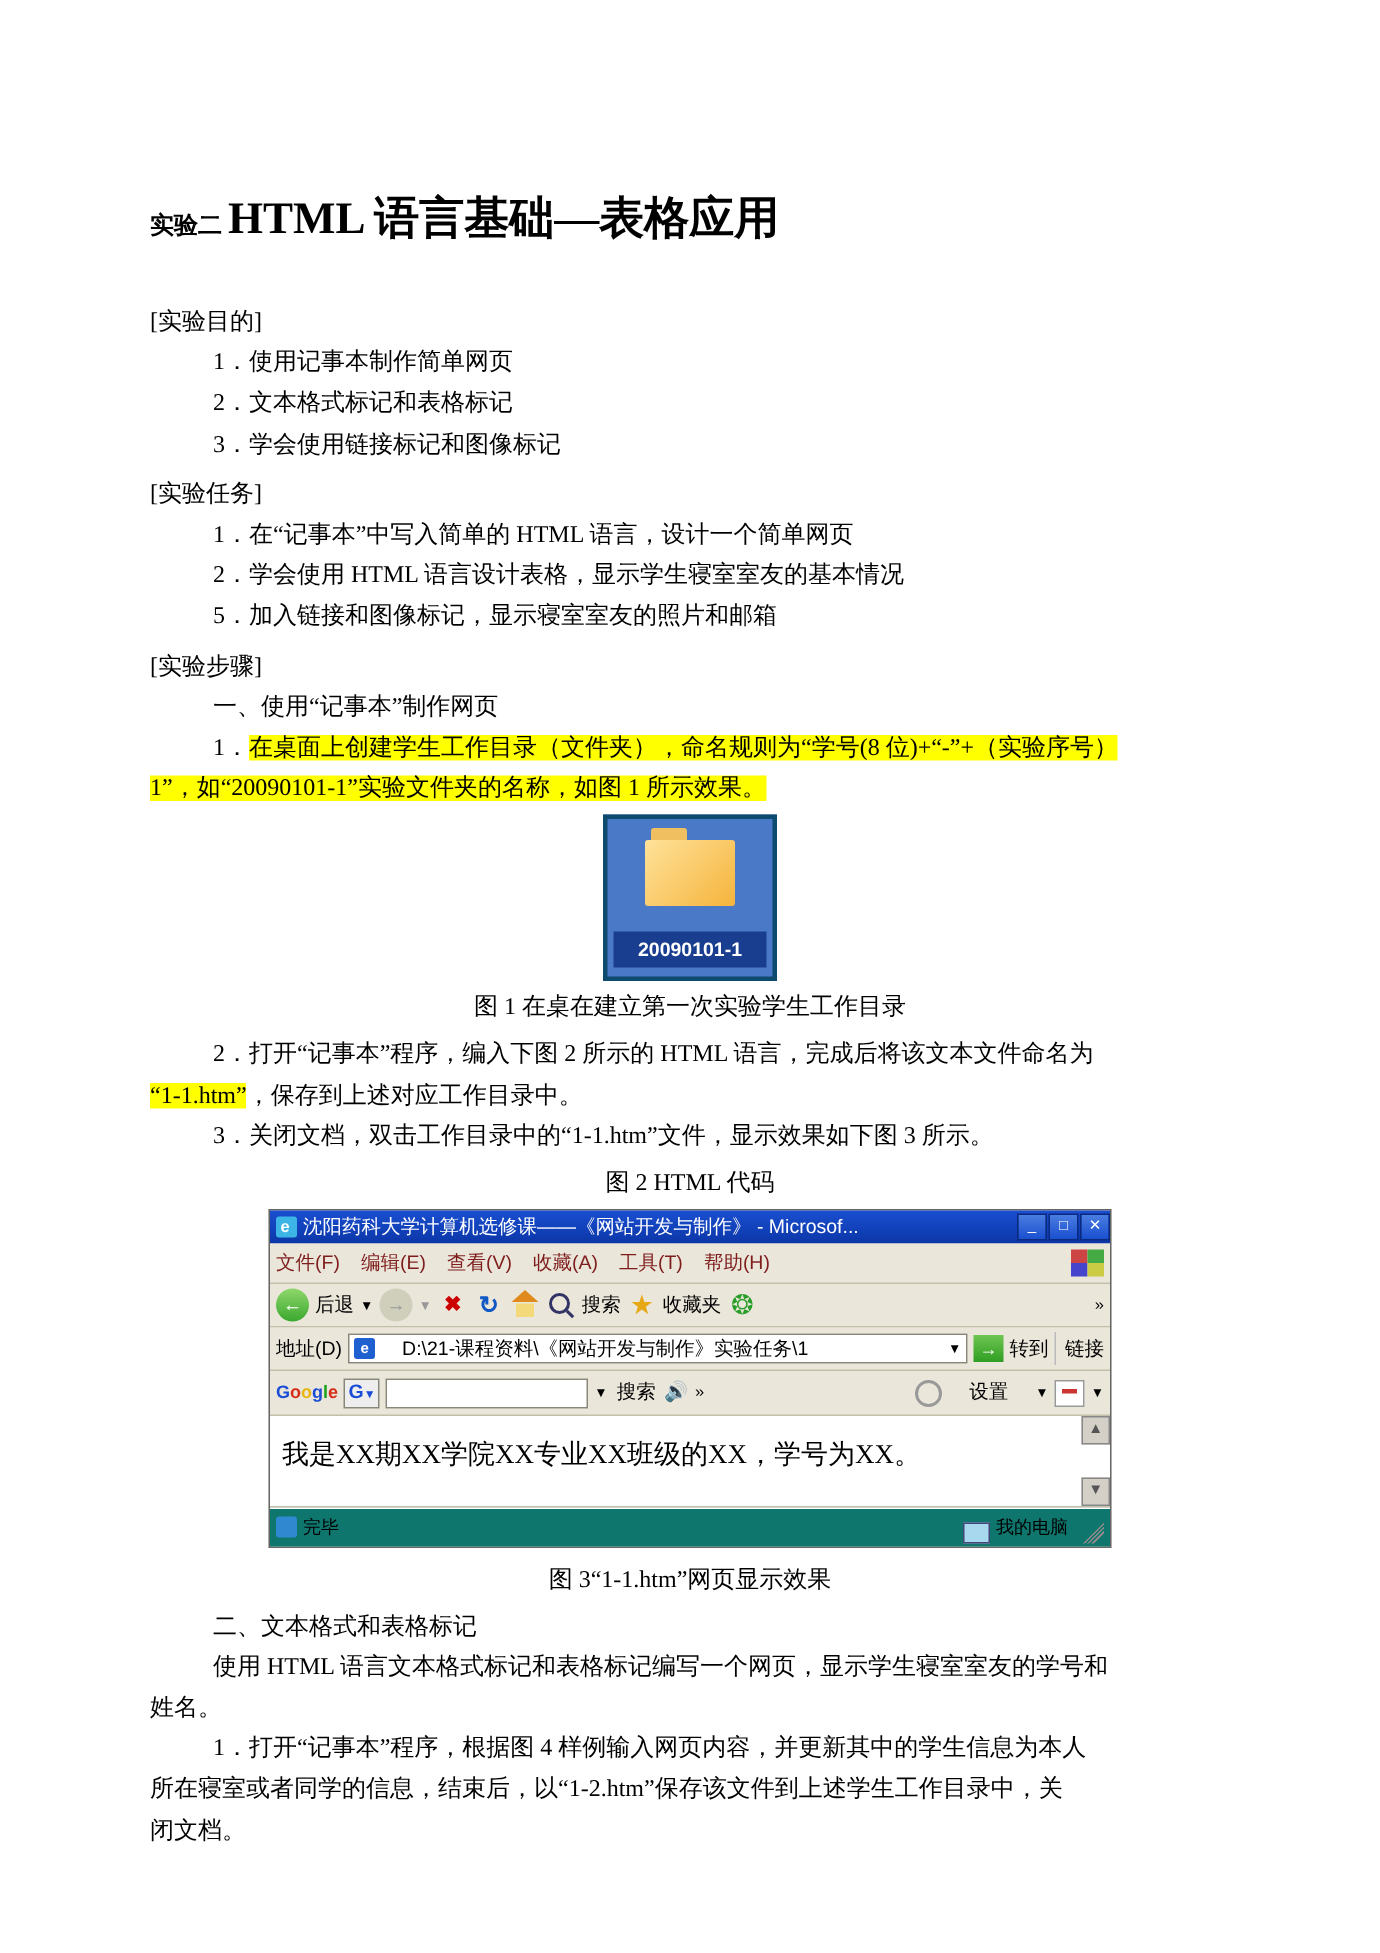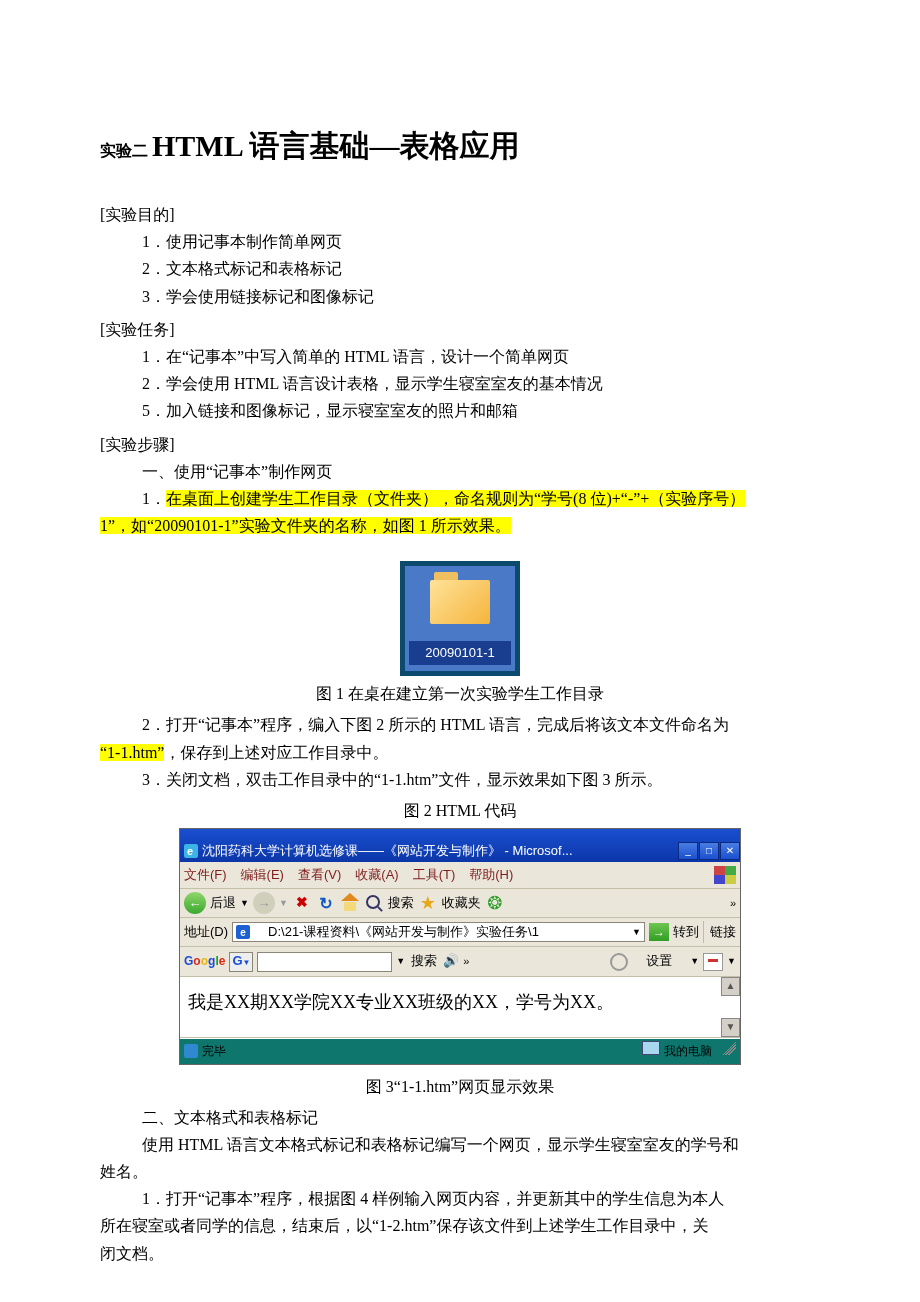--- a/index.html
+++ b/index.html
@@ -46,24 +46,25 @@
     margin: 4px 0;
   }
   .block {
     margin-top: 2px;
   }
 
   
   .folder-fig {
     width: 110px;
     height: 105px;
-    margin: 22px auto 0 auto;
+    margin: 4px auto 0 auto;
     background: #4a79c8;
     position: relative;
-    border: 5px solid #0c4a6e;
+    border: 3px solid #0c4a6e;
+    font-weight: bold;
   }
   .folder-fig .folder-icon {
     width: 60px;
     height: 44px;
     margin: 14px auto 0 auto;
     position: relative;
   }
   .folder-fig .folder-tab {
     position: absolute;
     top: -8px;
@@ -102,21 +103,21 @@
     border: 1px solid #666;
     font-family: "SimSun", sans-serif;
     font-size: 13px;
     background: #eae6da;
   }
   .browser .titlebar {
     background: linear-gradient(to bottom, #1a4fd0, #0b36a8);
     color: #fff;
     display: flex;
     align-items: center;
-    padding: 11px 0 0 4px;
+    padding: 0 0 0 4px;
     height: 22px;
   }
   .browser .titlebar .tb-icon {
     width: 14px;
     height: 14px;
     background: #3cb4e6;
     border-radius: 2px;
     margin-right: 4px;
     position: relative;
   }
@@ -309,21 +310,21 @@
     display: flex;
     align-items: center;
     border-top: 1px solid #fff;
     font-size: 12px;
   }
   .browser .statusbar .st-icon {
     width: 14px; height: 14px; background:#2f88d0; border-radius:2px;
     margin-right: 4px; position:relative;
   }
   .browser .statusbar .st-right {
-    margin-left: auto; display:flex; align-items:flex-start; gap:4px;padding-left:28px;
+    margin-left: auto; display:flex; align-items:flex-end; gap:4px;padding-left:28px;
   }
   .browser .statusbar .pc-icon {
     width: 16px; height: 12px; border:1px solid #447; background:#a8d8ee;
     position: relative;
   }
   .browser .statusbar .grip {
     width: 14px; height: 14px;
     background:
       linear-gradient(135deg, transparent 50%, #888 50%, #888 55%, transparent 55%),
       linear-gradient(135deg, transparent 60%, #888 60%, #888 65%, transparent 65%),

